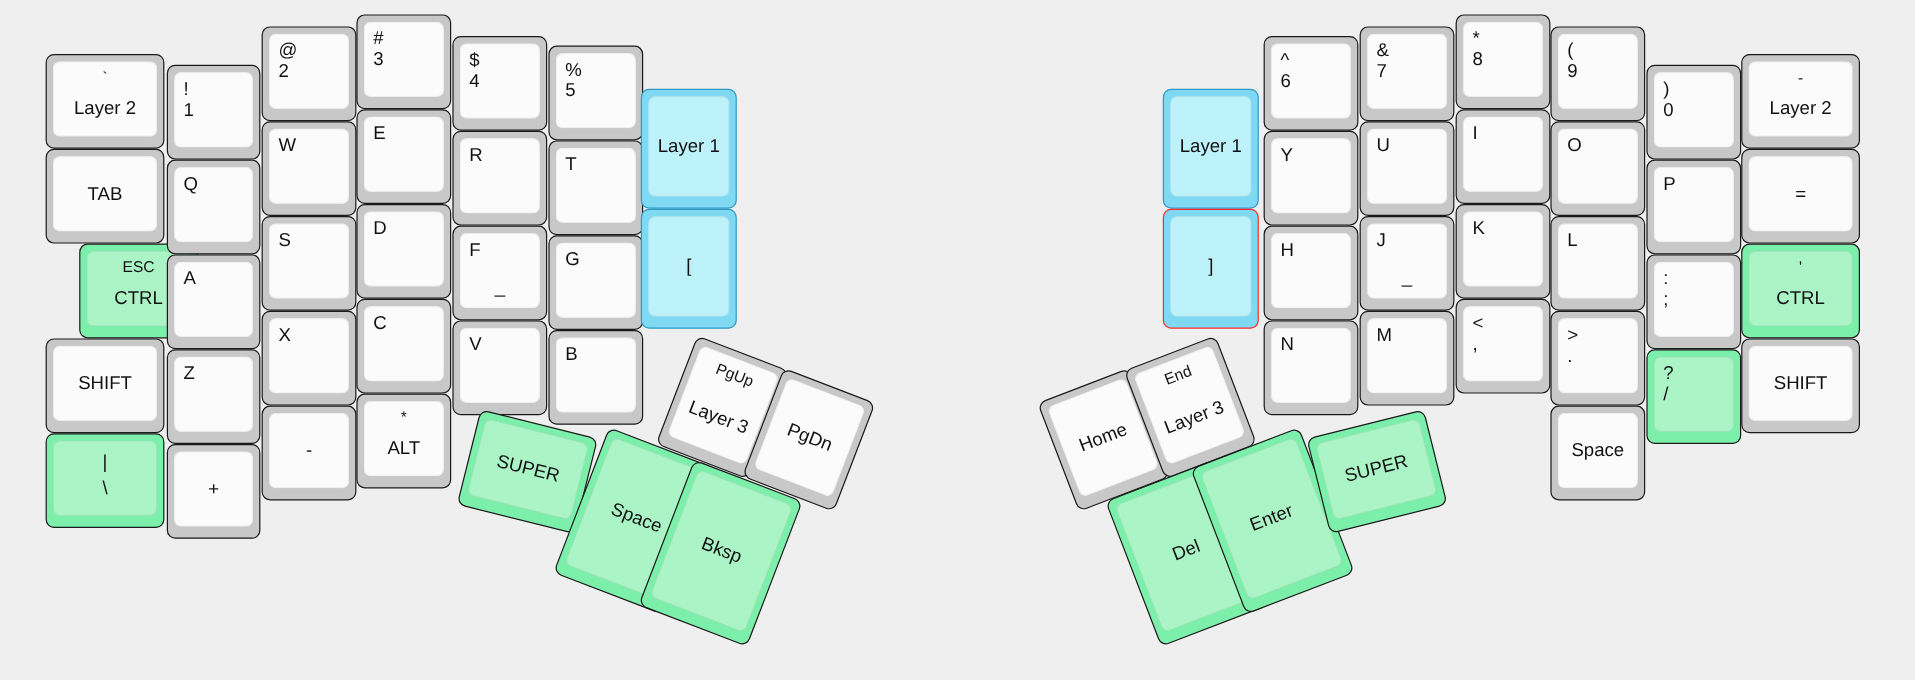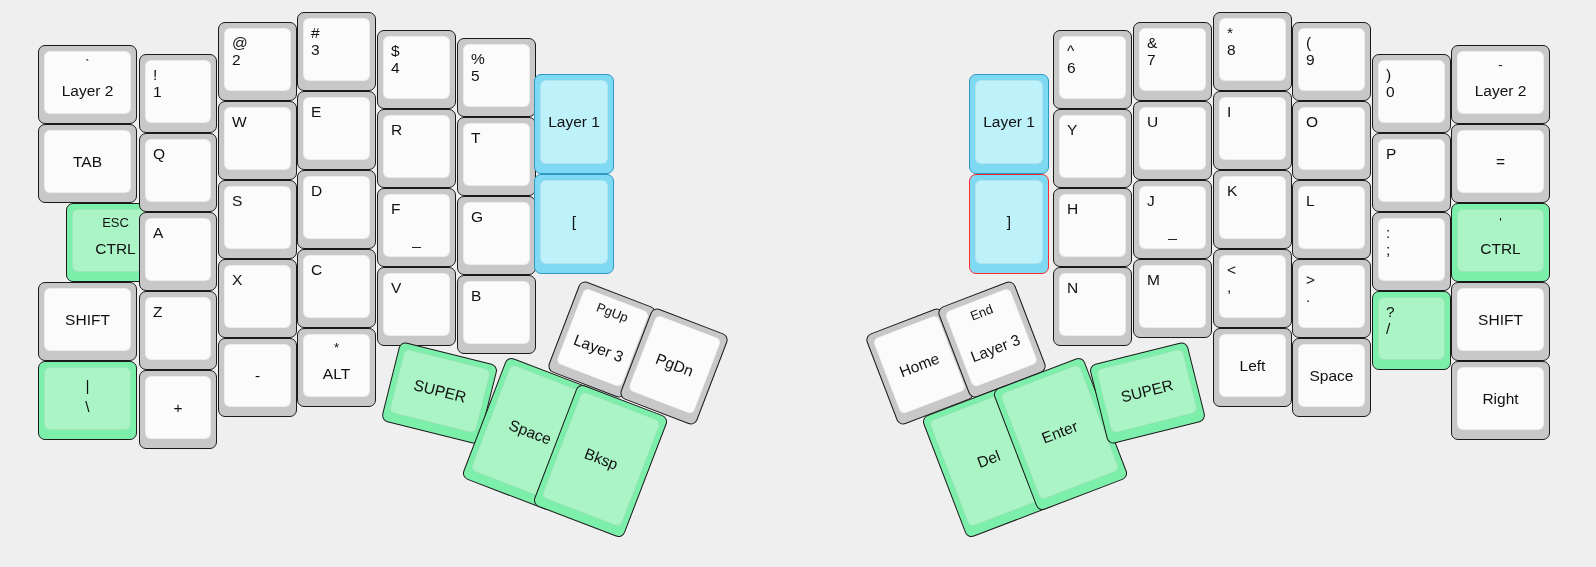--- a/index.html
+++ b/index.html
@@ -285,25 +285,20 @@
       <div class="cap">
         <span class="lg tl">K</span>
       </div>
     </div>
     <div class="key" style="left: 1213px; top: 249px; width: 79px; height: 79px;">
       <div class="cap">
         <span class="lg tl">&lt;</span>
         <span class="lg bl">,</span>
       </div>
     </div>
-    <div class="key" style="left: 1213px; top: 328px; width: 79px; height: 79px;">
-      <div class="cap">
-        <span class="lg c1">Left</span>
-      </div>
-    </div>
     <div class="key" style="left: 1292px; top: 22px; width: 79px; height: 79px;">
       <div class="cap">
         <span class="lg tl">(</span>
         <span class="lg bl">9</span>
       </div>
     </div>
     <div class="key" style="left: 1292px; top: 101px; width: 79px; height: 79px;">
       <div class="cap">
         <span class="lg tl">O</span>
       </div>
@@ -360,25 +355,20 @@
     </div>
     <div class="key green" style="left: 1451px; top: 203px; width: 99px; height: 79px;">
       <div class="cap">
         <span class="lg ctiny">'</span>
         <span class="lg cbot">CTRL</span>
       </div>
     </div>
     <div class="key" style="left: 1451px; top: 282px; width: 99px; height: 79px;">
       <div class="cap">
         <span class="lg c1">SHIFT</span>
-      </div>
-    </div>
-    <div class="key" style="left: 1451px; top: 361px; width: 99px; height: 79px;">
-      <div class="cap">
-        <span class="lg c1">Right</span>
       </div>
     </div>
     <div class="key green rot" style="left: 389px; top: 352px; width: 101px; height: 82px; transform: rotate(14deg);">
       <div class="cap">
         <span class="lg c1">SUPER</span>
       </div>
     </div>
     <div class="key rot" style="left: 561px; top: 291px; width: 82px; height: 97px; transform: rotate(21deg);">
       <div class="cap">
         <span class="lg ctiny">PgUp</span>

